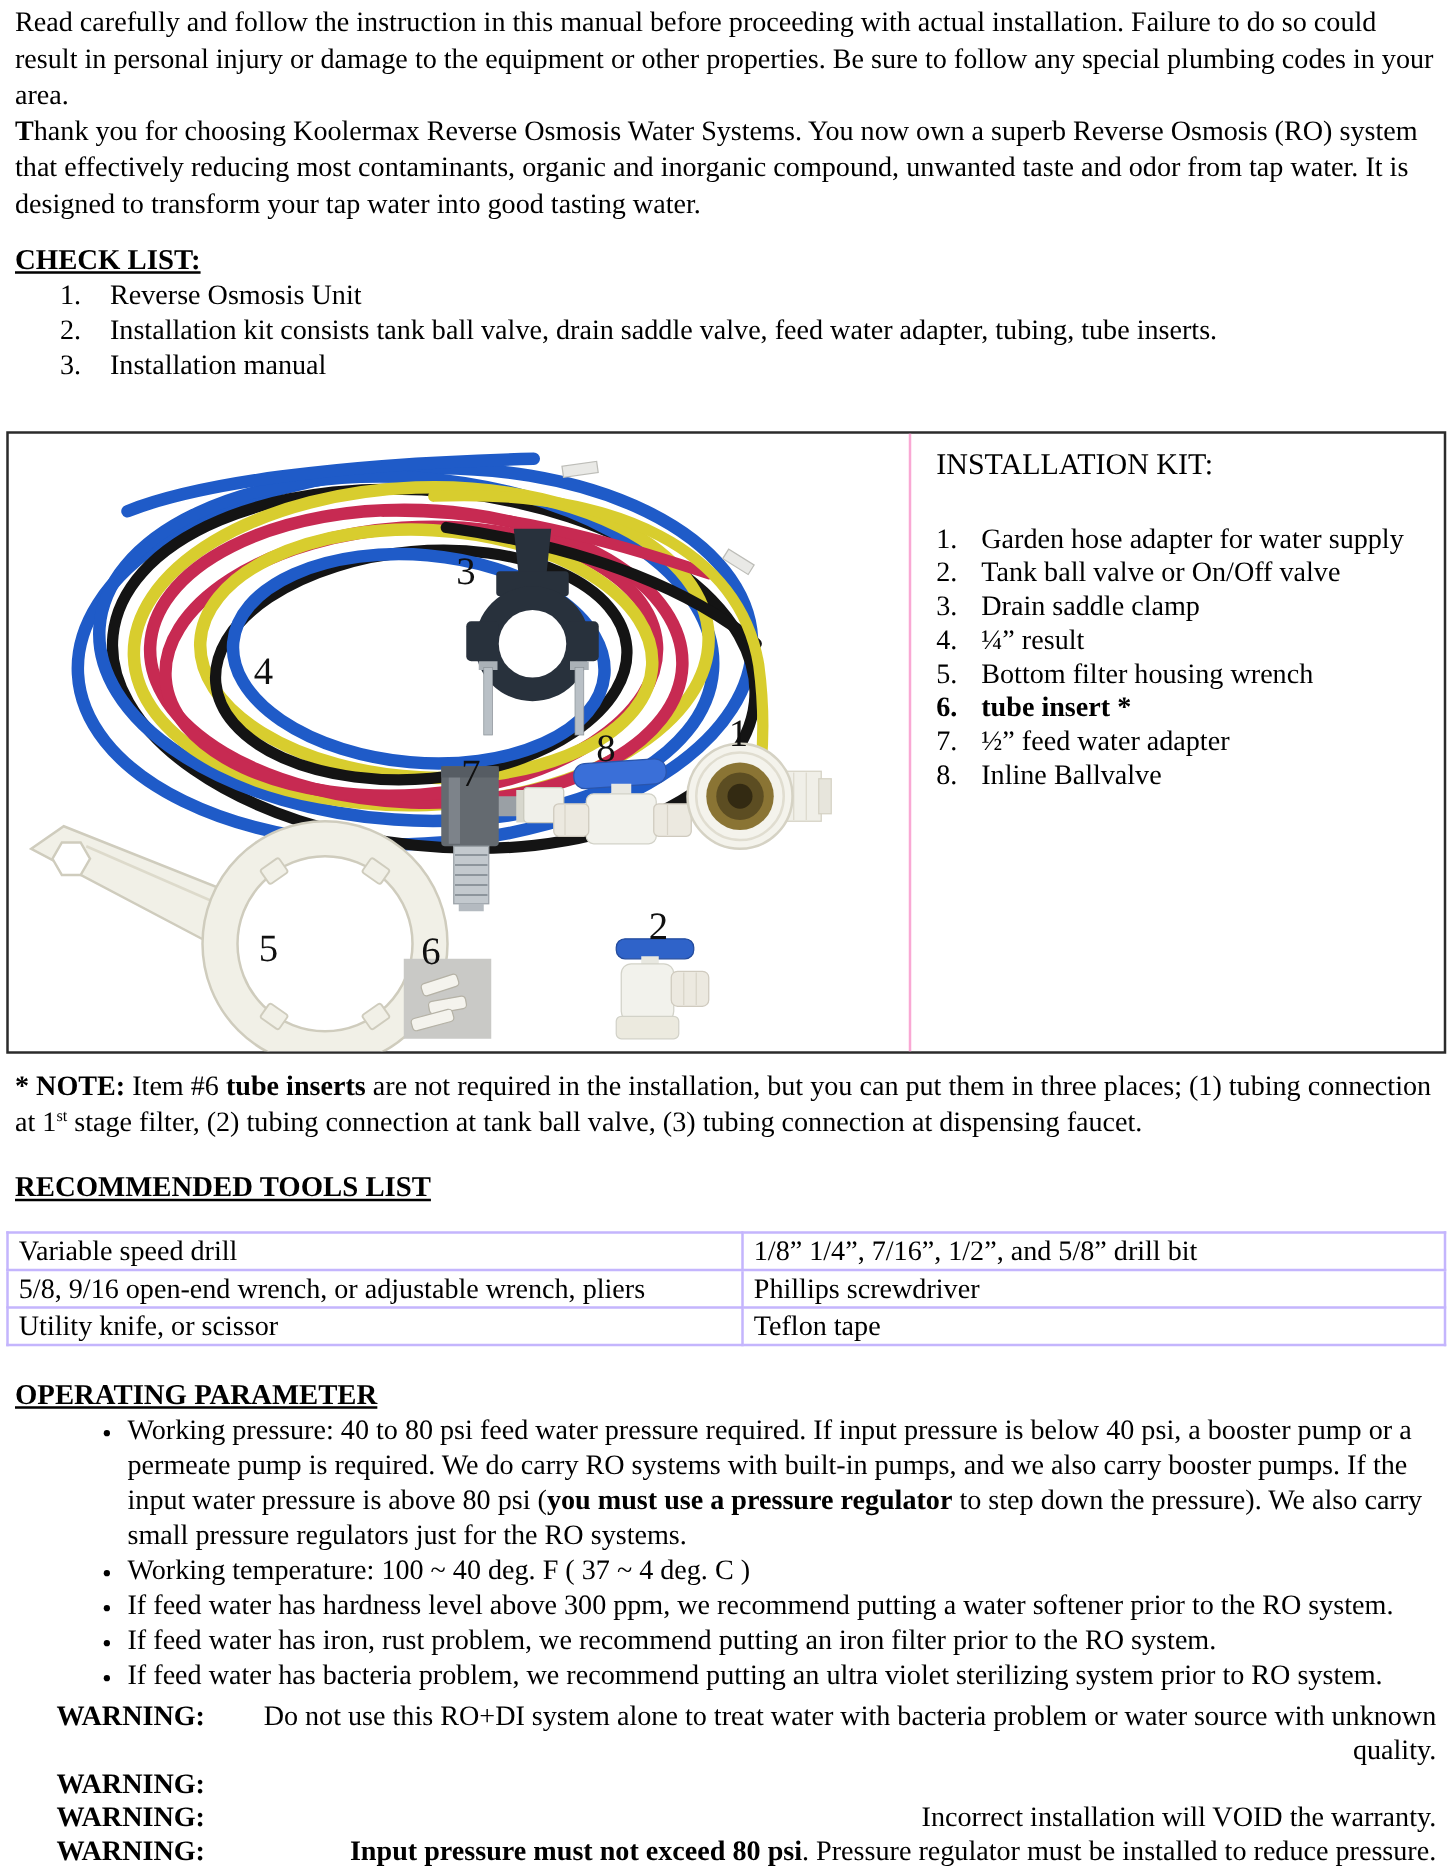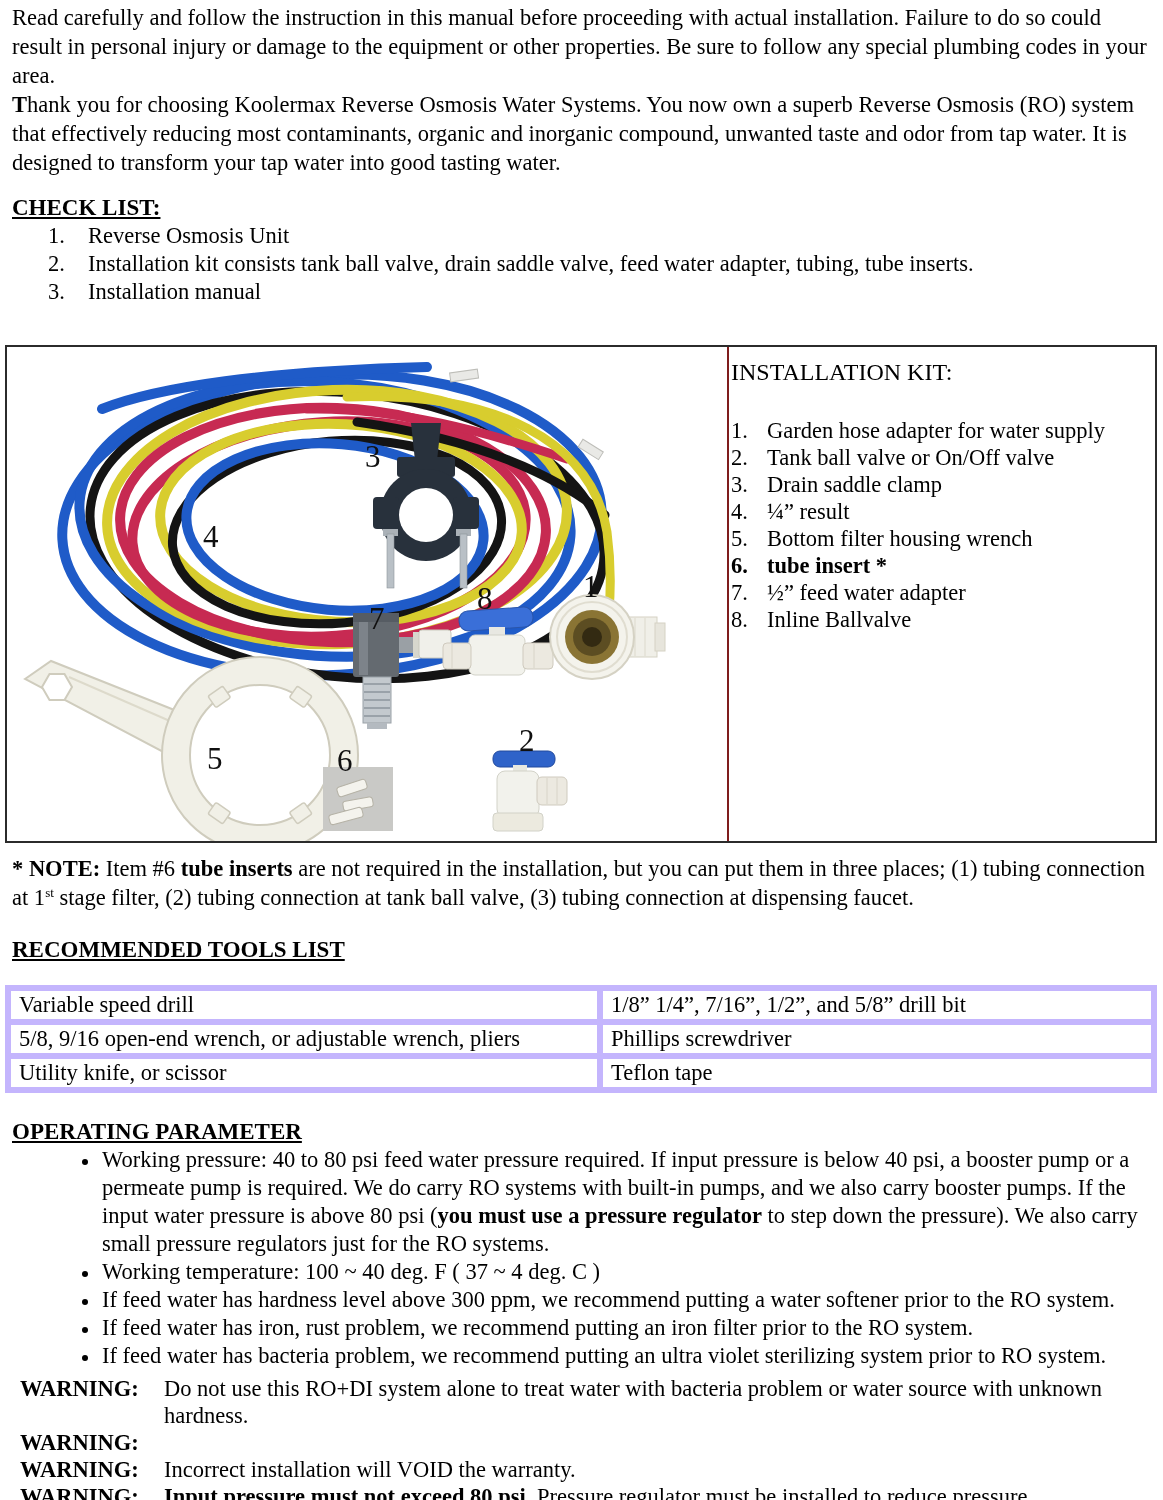--- a/index.html
+++ b/index.html
@@ -13,43 +13,43 @@
   .p2{margin-top:24px;}
   .lead{font-weight:bold;}
   .head{font-weight:bold;font-size:23px;line-height:29px;margin:16px 0 0 0;text-decoration:underline;}
   
   .cl-item{display:flex;line-height:28px;padding-left:36px;}
   .cl-num{flex:none;width:40px;}
   
   .kit-box{margin:39px 0 0 -7px;width:1152px;height:498px;border:2px solid #2b2b2b;
     box-sizing:border-box;display:flex;background:#fff;}
   .photo-cell{width:720px;flex:none;position:relative;}
-  .panel-cell{flex:1;border-left:2px solid #7f1d1d;padding:10px 8px 0 2px;box-sizing:border-box;}
+  .panel-cell{flex:1;border-left:2px solid #f9a8d4;padding:10px 8px 0 20px;box-sizing:border-box;}
   .panel-title{font-size:24px;margin:2px 0 0 0;}
   .kit-list{margin-top:31px;}
   .kit-item{display:flex;line-height:27px;font-size:22.5px;}
   .kit-num{flex:none;width:36px;}
   .kit-item.bold{font-weight:bold;}
   
   .note{margin-top:11px;line-height:29px;}
   .b{font-weight:bold;}
   sup{font-size:13px;vertical-align:super;line-height:0;}
   
   .tools-head{margin-top:22px;}
   table.tools{border-collapse:collapse;margin:21px 0 0 -7px;width:1152px;table-layout:fixed;}
-  table.tools td{border:6px solid #c4b5fd;padding:0 8px;height:28px;font-size:22.5px;line-height:27px;}
+  table.tools td{border:2px solid #c4b5fd;padding:0 8px;height:28px;font-size:22.5px;line-height:27px;}
   td.c1{width:570px;}
   
   .op-head{margin-top:24px;}
   ul.op-bullets{margin:0;padding-left:88px;}
   ul.op-bullets li{line-height:28px;padding-left:2px;}
   ul.op-bullets li::marker{font-size:19px;}
   
   .warnings{margin-top:5px;}
-  .warn-row{display:flex;line-height:27px;}
+  .warn-row{display:flex;line-height:27px;text-align:right;}
   .warn-label{flex:none;width:152px;padding-left:8px;font-weight:bold;box-sizing:border-box;}
   .warn-text{flex:1;}
   .plabel{font-family:"Liberation Serif","DejaVu Serif",serif;font-size:31px;fill:#101010;}
 </style>
 </head>
 <body>
 
 <div class="page">
 
   <p class="body-par p2">Read carefully and follow the instruction in this manual before proceeding with actual installation.  Failure to do so could result in personal injury or damage to the equipment or other properties.  Be sure to follow any special plumbing codes in your area.</p>
@@ -255,21 +255,21 @@
     <li><span>Working pressure: 40 to 80 psi feed water pressure required. If input pressure is below 40 psi, a booster pump or a permeate pump is required.  We do carry RO systems with built-in pumps, and we also carry booster pumps.  If the input water pressure is above 80 psi (</span><span class="b">you must use a pressure regulator</span><span> to step down the pressure).  We also carry small pressure regulators just for the RO systems.</span></li>
     <li>Working temperature:  100 ~ 40 deg. F  ( 37 ~ 4 deg. C )</li>
     <li>If feed water has hardness level above 300 ppm, we recommend putting a water softener prior to the RO system.</li>
     <li>If feed water has iron, rust problem, we recommend putting an iron filter prior to the RO system.</li>
     <li>If feed water has bacteria problem, we recommend putting an ultra violet sterilizing system prior to RO system.</li>
   </ul>
 
   <div class="warnings">
     <div class="warn-row">
       <span class="warn-label">WARNING:</span>
-      <span class="warn-text">Do not use this RO+DI system alone to treat water with bacteria problem or water source with unknown hardness.</span>
+      <span class="warn-text">Do not use this RO+DI system alone to treat water with bacteria problem or water source with unknown quality.</span>
     </div>
     <div class="warn-row">
       <span class="warn-label">WARNING:</span>
     </div>
     <div class="warn-row">
       <span class="warn-label">WARNING:</span>
       <span class="warn-text">Incorrect installation will VOID the warranty.</span>
     </div>
     <div class="warn-row">
       <span class="warn-label">WARNING:</span>

